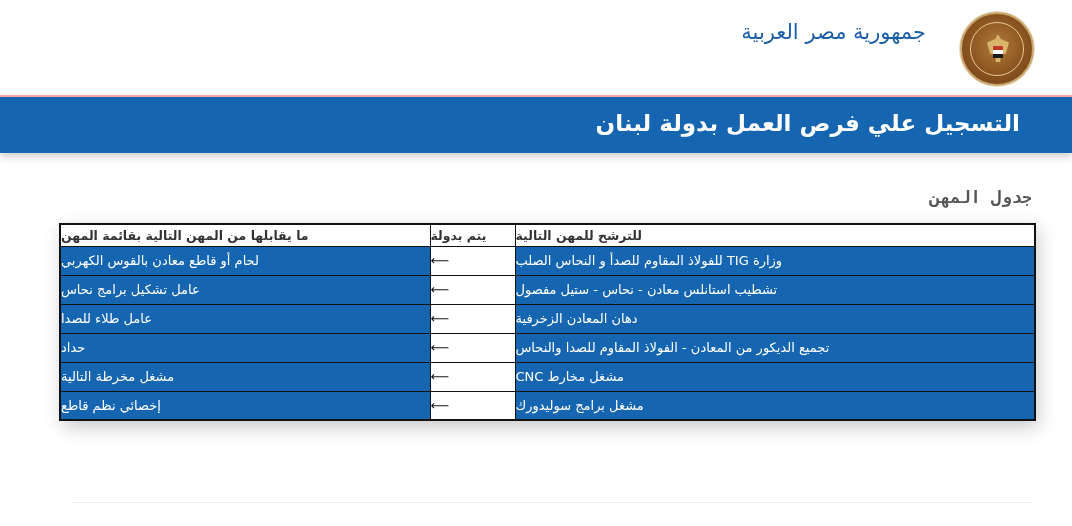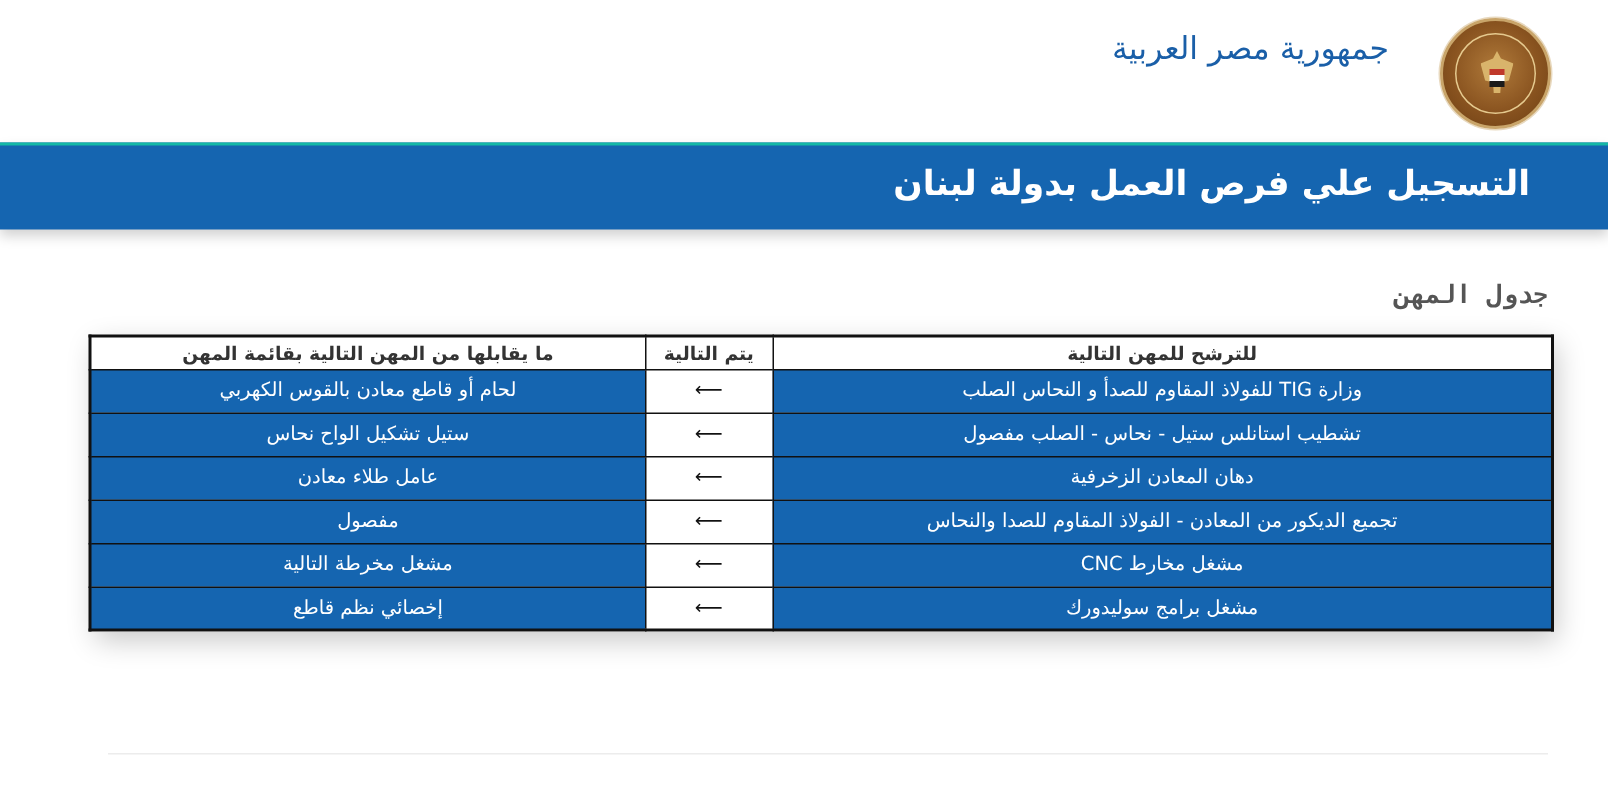--- a/index.html
+++ b/index.html
@@ -41,21 +41,21 @@
     }
     .logo .flag {
       position: absolute; left: 31px; top: 32px; width: 10px; height: 12px;
       background: linear-gradient(#c0392b 0 33%, #ffffff 33% 66%, #1b1b1b 66% 100%);
     }
 
     
     .banner {
       position: absolute; left: 0; top: 95px; width: 1072px; height: 58px;
       background: #1565b0;
-      border-top: 2px solid #14b8a6;
+      border-top: 2px solid #fca5a5;
       box-shadow: 0 4px 8px rgba(0,0,0,0.18);
     }
     .banner-title {
       position: absolute; right: 52px; top: 9px;
       direction: rtl; color: #ffffff;
       font-size: 23px; line-height: 34px;
     }
 
     
     .section-title {
@@ -69,21 +69,21 @@
       position: absolute; left: 59px; top: 223px; width: 975px;
       box-shadow: 4px 6px 18px rgba(0,0,0,0.22);
     }
     table.jobs {
       width: 975px; border-collapse: collapse;
       direction: rtl; table-layout: fixed;
       border: 2px solid #111;
     }
     table.jobs th, table.jobs td {
       border: 1.5px solid #111;
-      text-align: center; vertical-align: middle;
+      text-align: left; vertical-align: middle;
       font-size: 13px;
     }
     table.jobs th {
       background: #ffffff; color: #333; font-weight: bold;
       height: 22px; font-size: 12.5px;
     }
     table.jobs td { height: 29px; }
     td.col-job, td.col-match { background: #1565b0; color: #ffffff; }
     td.col-arrow { background: #ffffff; color: #111; font-size: 20px; }
     col.c-right { width: 520px; }
@@ -120,44 +120,44 @@
   <div class="table-wrap">
     <table class="jobs">
       <colgroup>
         <col class="c-right">
         <col class="c-mid">
         <col class="c-left">
       </colgroup>
       <thead>
         <tr>
           <th>للترشح للمهن التالية</th>
-          <th>يتم التالية</th>
+          <th>يتم بدولة</th>
           <th>ما يقابلها من المهن التالية بقائمة المهن</th>
         </tr>
       </thead>
       <tbody>
         <tr>
           <td class="col-job">وزارة TIG للفولاذ المقاوم للصدأ و النحاس الصلب</td>
           <td class="col-arrow">⟵</td>
           <td class="col-match">لحام أو قاطع معادن بالقوس الكهربي</td>
         </tr>
         <tr>
-          <td class="col-job">تشطيب استانلس ستيل - نحاس - الصلب مفصول</td>
+          <td class="col-job">تشطيب استانلس معادن - نحاس - ستيل مفصول</td>
           <td class="col-arrow">⟵</td>
-          <td class="col-match">ستيل تشكيل الواح نحاس</td>
+          <td class="col-match">عامل تشكيل برامج نحاس</td>
         </tr>
         <tr>
           <td class="col-job">دهان المعادن الزخرفية</td>
           <td class="col-arrow">⟵</td>
-          <td class="col-match">عامل طلاء معادن</td>
+          <td class="col-match">عامل طلاء للصدا</td>
         </tr>
         <tr>
           <td class="col-job">تجميع الديكور من المعادن - الفولاذ المقاوم للصدا والنحاس</td>
           <td class="col-arrow">⟵</td>
-          <td class="col-match">مفصول</td>
+          <td class="col-match">حداد</td>
         </tr>
         <tr>
           <td class="col-job">مشغل مخارط CNC</td>
           <td class="col-arrow">⟵</td>
           <td class="col-match">مشغل مخرطة التالية</td>
         </tr>
         <tr>
           <td class="col-job">مشغل برامج سوليدورك</td>
           <td class="col-arrow">⟵</td>
           <td class="col-match">إخصائي نظم قاطع</td>

